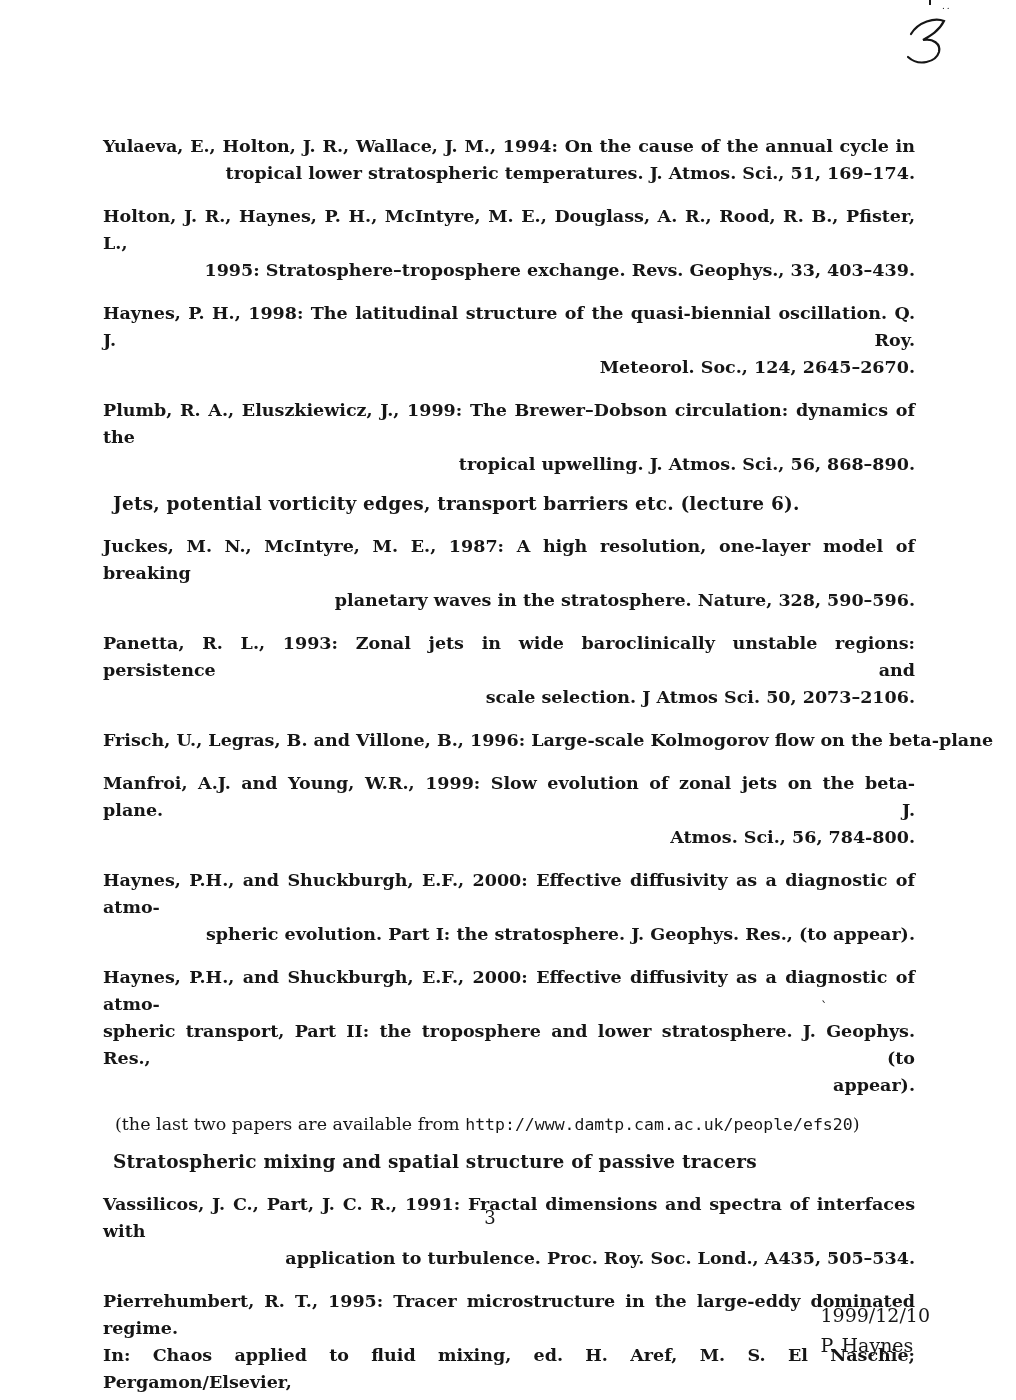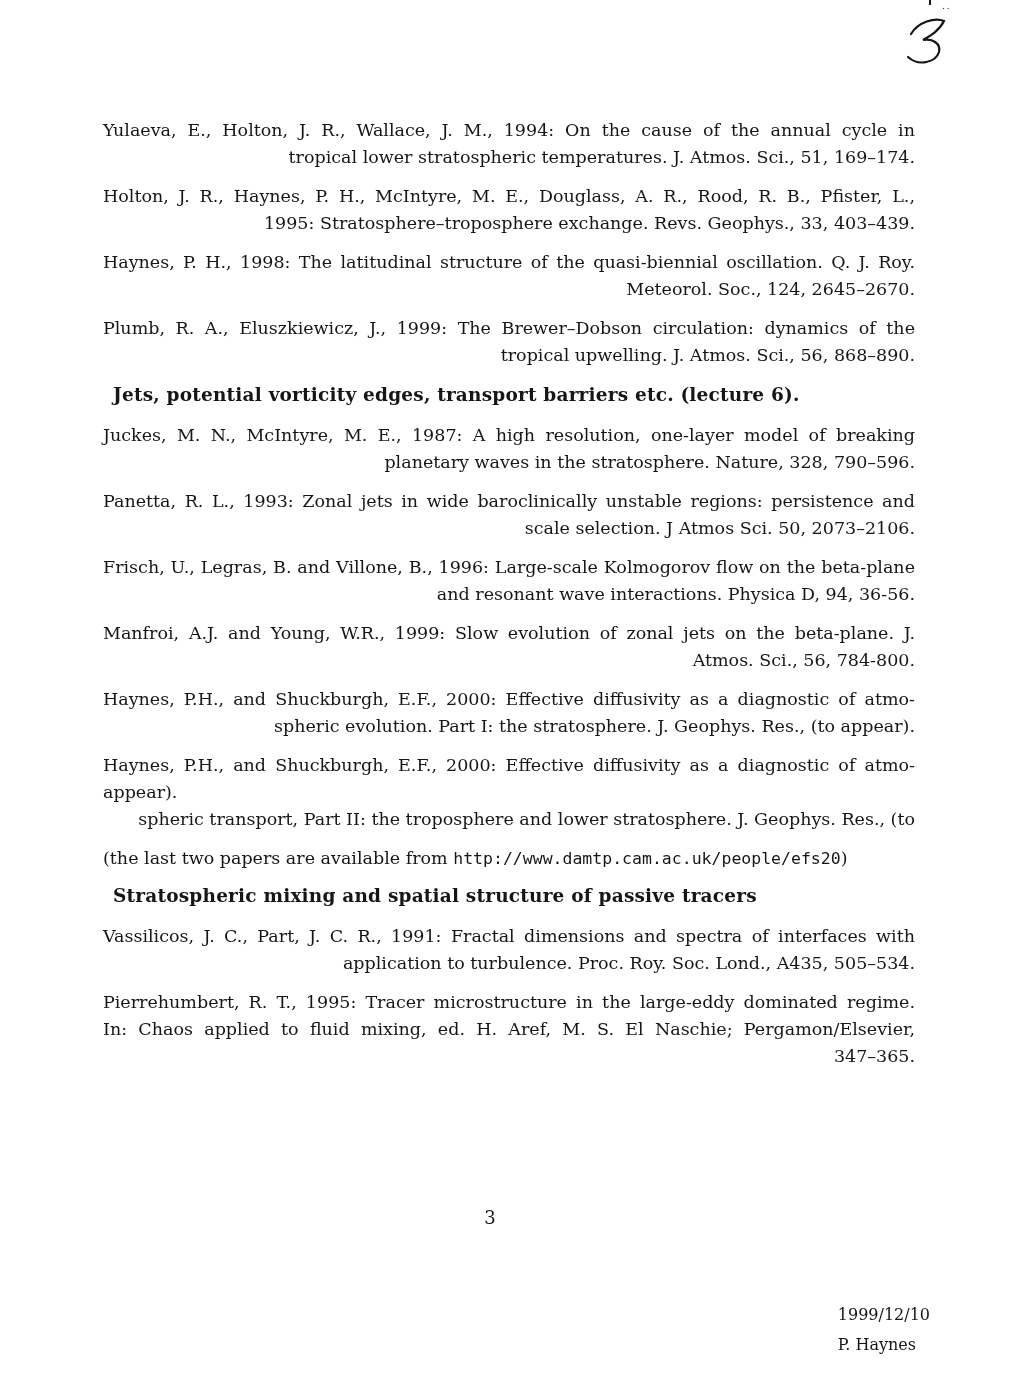--- a/index.html
+++ b/index.html
@@ -16,49 +16,49 @@
     font-family:"DejaVu Serif","Liberation Serif",serif;
     overflow:hidden;
   }
   .content{
     position:absolute;
     left:103px;top:117px;
     width:812px;
     font-size:17.5px;
     line-height:27px;
   }
-  .para{margin:0 0 12px 0;}
+  .para{margin:16px 0 12px 0;font-weight:bold;}
   .para .line{white-space:nowrap;text-align:right;}
   .para .line:not(:last-child){
     text-align:justify;
     text-align-last:justify;
     white-space:normal;
   }
   .heading{
     margin:3px 0 14px 10px;
     font-weight:bold;
     font-size:18.5px;
     letter-spacing:0.2px;
   }
-  .note{margin:0 0 10px 0;}
+  .note{margin:0 0 10px 12px;}
   .mono{
     font-family:"DejaVu Sans Mono","Liberation Mono",monospace;
     font-size:16.5px;
   }
   .pagenum{
     position:absolute;
     top:1207px;left:0;width:980px;
     text-align:center;
     font-size:18px;
   }
   .footer{
     position:absolute;
     top:1300px;right:86px;
     text-align:left;
-    font-size:16px;
+    font-size:19px;
     line-height:30px;
   }
   .hand-mark{
     position:absolute;
     top:12px;left:898px;
     width:62px;height:58px;
   }
   .hand-mark svg{display:block;}
   .scan-tick{
     position:absolute;
@@ -108,42 +108,41 @@
         <div class="line">Haynes, P. H., 1998: The latitudinal structure of the quasi-biennial oscillation.  Q. J. Roy.</div>
         <div class="line">Meteorol. Soc., 124, 2645–2670.</div>
       </div>
       <div class="para">
         <div class="line">Plumb, R. A., Eluszkiewicz, J., 1999:  The Brewer–Dobson circulation:  dynamics of the</div>
         <div class="line">tropical upwelling. J. Atmos. Sci., 56, 868–890.</div>
       </div>
       <div class="heading">Jets, potential vorticity edges, transport barriers etc. (lecture 6).</div>
       <div class="para">
         <div class="line">Juckes, M. N., McIntyre, M. E., 1987:  A high resolution, one-layer model of breaking</div>
-        <div class="line">planetary waves in the stratosphere. Nature, 328, 790–596.</div>
+        <div class="line">planetary waves in the stratosphere. Nature, 328, 590–596.</div>
       </div>
       <div class="para">
         <div class="line">Panetta, R. L., 1993:  Zonal jets in wide baroclinically unstable regions:  persistence and</div>
         <div class="line">scale selection.  J Atmos Sci. 50, 2073–2106.</div>
       </div>
       <div class="para">
         <div class="line">Frisch, U., Legras, B. and Villone, B., 1996: Large-scale Kolmogorov flow on the beta-plane</div>
-        <div class="line">and resonant wave interactions.  Physica D, 94, 36-56.</div>
       </div>
       <div class="para">
         <div class="line">Manfroi, A.J. and Young, W.R., 1999:  Slow evolution of zonal jets on the beta-plane.  J.</div>
         <div class="line">Atmos. Sci., 56, 784-800.</div>
       </div>
       <div class="para">
         <div class="line">Haynes, P.H., and Shuckburgh, E.F., 2000:  Effective diffusivity as a diagnostic of atmo-</div>
         <div class="line">spheric evolution. Part I: the stratosphere.  J. Geophys. Res., (to appear).</div>
       </div>
       <div class="para">
         <div class="line">Haynes, P.H., and Shuckburgh, E.F., 2000:  Effective diffusivity as a diagnostic of atmo-</div>
+        <div class="line">spheric transport, Part II: the troposphere and lower stratosphere.  J. Geophys. Res., (to</div>
         <div class="line">appear).</div>
-        <div class="line">spheric transport, Part II: the troposphere and lower stratosphere.  J. Geophys. Res., (to</div>
       </div>
       <div class="note"><span>(the last two papers are available from </span><span class="mono">http://www.damtp.cam.ac.uk/people/efs20</span><span>)</span></div>
       <div class="heading">Stratospheric mixing and spatial structure of passive tracers</div>
       <div class="para">
         <div class="line">Vassilicos, J. C., Part, J. C. R., 1991:  Fractal dimensions and spectra of interfaces with</div>
         <div class="line">application to turbulence. Proc. Roy. Soc. Lond., A435, 505–534.</div>
       </div>
       <div class="para">
         <div class="line">Pierrehumbert, R. T., 1995:  Tracer microstructure in the large-eddy dominated regime.</div>
         <div class="line">In:  Chaos applied to fluid mixing, ed. H. Aref, M. S. El Naschie; Pergamon/Elsevier,</div>

